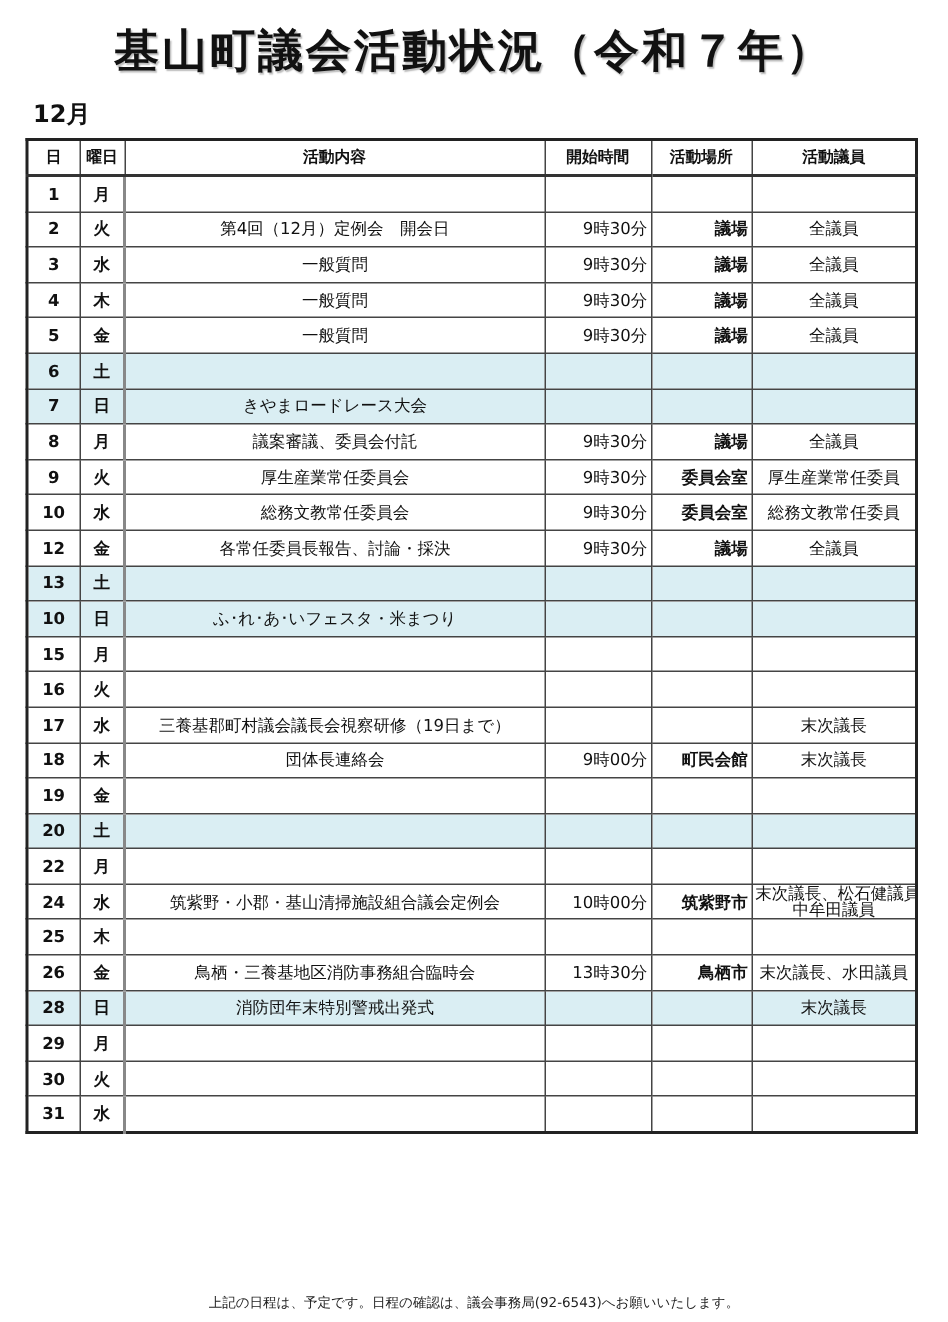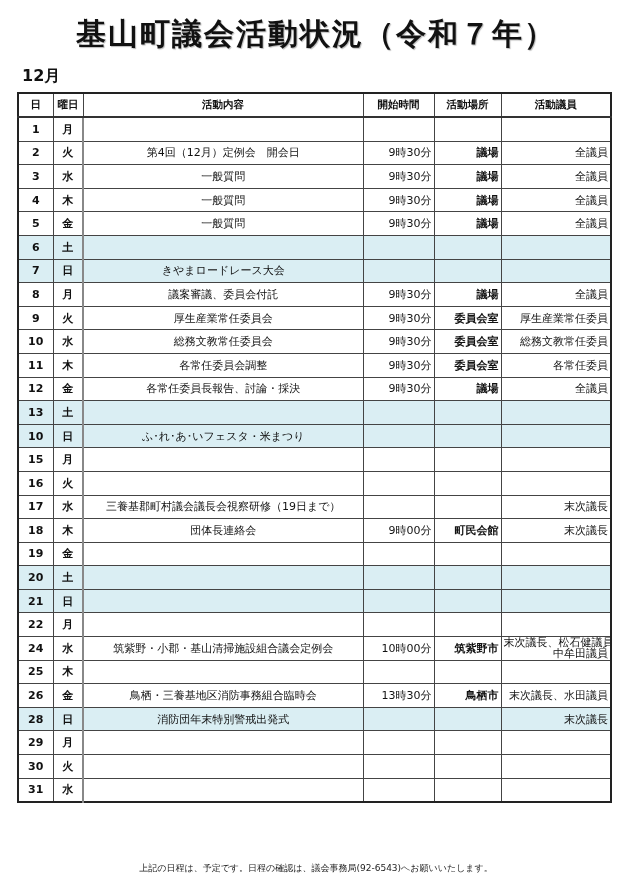--- a/index.html
+++ b/index.html
@@ -13,21 +13,21 @@
                   border-collapse: collapse; border: 2px solid #222; table-layout: fixed; }
     table.sched th, table.sched td { border: 1px solid #444; height: 22.6px; padding: 0 2px;
                   font-size: 11px; overflow: hidden; white-space: nowrap; }
     table.sched th { font-weight: bold; font-size: 10.5px; text-align: center; height: 22px;
                   border-bottom: 2px solid #333; }
     td.day { text-align: center; font-weight: bold; font-size: 10px; }
     td.wd { text-align: center; font-weight: bold; font-size: 10px; border-right: 2px solid #888 !important; }
     td.act { text-align: center; padding-left: 3px; font-size: 11.5px; }
     td.time { text-align: right; padding-right: 6px; font-size: 11px; margin-left: 24px; }
     td.place { text-align: right; padding-right: 4px; font-size: 9.5px; font-weight: bold; }
-    td.mem { text-align: right; padding-right: 2px; font-size: 9.5px; line-height: 11px; }
+    td.mem { text-align: center; padding-right: 2px; font-size: 9.5px; line-height: 11px; }
     tr.weekend td { background: #daeef3; }
     .footnote { position: absolute; left: 0; top: 862px; width: 632px; text-align: center;
                 font-size: 9px; color: #222; }
   </style>
 </head>
 <body>
 
 <div class="title">基山町議会活動状況（令和７年）</div>
 <div class="month">12月</div>
 
@@ -125,28 +125,20 @@
       </tr>
       <tr>
         <td class="day">10</td>
         <td class="wd">水</td>
         <td class="act">総務文教常任委員会</td>
         <td class="time">9時30分</td>
         <td class="place">委員会室</td>
         <td class="mem">総務文教常任委員</td>
       </tr>
       <tr>
-        <td class="day">11</td>
-        <td class="wd">木</td>
-        <td class="act">各常任委員会調整</td>
-        <td class="time">9時30分</td>
-        <td class="place">委員会室</td>
-        <td class="mem">各常任委員</td>
-      </tr>
-      <tr>
         <td class="day">12</td>
         <td class="wd">金</td>
         <td class="act">各常任委員長報告、討論・採決</td>
         <td class="time">9時30分</td>
         <td class="place">議場</td>
         <td class="mem">全議員</td>
       </tr>
       <tr class="weekend">
         <td class="day">13</td>
         <td class="wd">土</td>
@@ -199,28 +191,20 @@
         <td class="day">19</td>
         <td class="wd">金</td>
         <td class="act"></td>
         <td class="time"></td>
         <td class="place"></td>
         <td class="mem"></td>
       </tr>
       <tr class="weekend">
         <td class="day">20</td>
         <td class="wd">土</td>
-        <td class="act"></td>
-        <td class="time"></td>
-        <td class="place"></td>
-        <td class="mem"></td>
-      </tr>
-      <tr class="weekend">
-        <td class="day">21</td>
-        <td class="wd">日</td>
         <td class="act"></td>
         <td class="time"></td>
         <td class="place"></td>
         <td class="mem"></td>
       </tr>
       <tr>
         <td class="day">22</td>
         <td class="wd">月</td>
         <td class="act"></td>
         <td class="time"></td>

